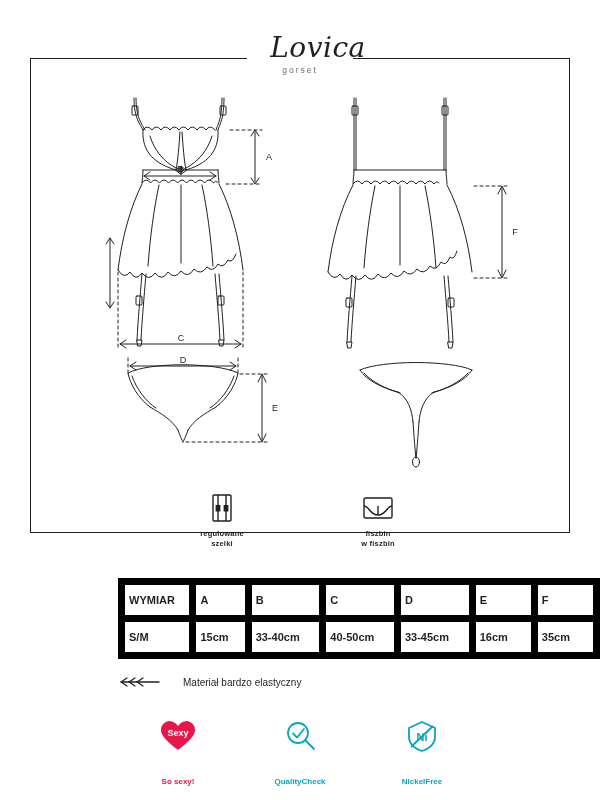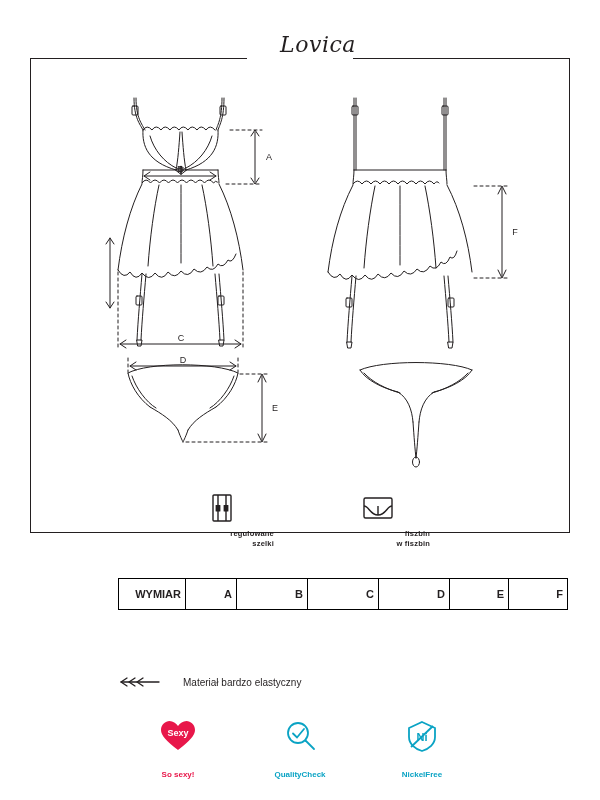--- a/index.html
+++ b/index.html
@@ -20,21 +20,21 @@
   .brand {
     position: absolute;
     top: 34px;
     left: 0;
     width: 600px;
     text-align: center;
   }
   .brand-name {
     font-family: "DejaVu Serif", serif;
     font-style: italic;
-    font-size: 22px;
+    font-size: 28px;
     letter-spacing: 0.5px;
     color: #231f20;
     line-height: 1;
     padding-left: 36px;
   }
   .brand-sub {
     font-family: "Liberation Sans", sans-serif;
     font-size: 8.5px;
     letter-spacing: 2px;
     color: #6d6e71;
@@ -76,21 +76,21 @@
     position: absolute;
     left: 0;
     top: 492px;
     width: 600px;
     display: flex;
     justify-content: center;
     gap: 52px;
   }
   .feature {
     width: 104px;
-    text-align: right;
+    text-align: center;
   }
   .feature-icon {
     height: 32px;
     display: flex;
     align-items: center;
     justify-content: center;
   }
   .feature-label {
     font-size: 7.5px;
     font-weight: bold;
@@ -102,23 +102,23 @@
 
   
   .size-table {
     position: absolute;
     left: 118px;
     top: 578px;
     border-collapse: collapse;
     font-size: 11px;
   }
   .size-table td, .size-table th {
-    border: 1px solid #000000;
+    border: 7px solid #000000;
     height: 30px;
-    text-align: right;
+    text-align: left;
     font-weight: bold;
     color: #231f20;
     padding: 0 4px;
     white-space: nowrap;
   }
   .size-table .col-label { width: 58px; }
   .size-table .col-a { width: 42px; }
   .size-table .col-b { width: 62px; }
   .size-table .col-c { width: 62px; }
   .size-table .col-d { width: 62px; }
@@ -154,32 +154,33 @@
   }
   .badge-icon {
     height: 36px;
     display: flex;
     align-items: center;
     justify-content: center;
   }
   .badge-label {
     font-size: 8px;
     font-weight: bold;
-    margin-top: 16px;
+    margin-top: 23px;
   }
   .badge-sexy .badge-label { color: #e8174a; }
   .badge-multistretch .badge-label { color: #e8174a; }
   .badge-nickelfree .badge-label { color: #0aa3c4; }
   .badge-qualitycheck .badge-label { color: #0aa3c4; }
 </style>
 </head>
 <body>
 
 <div class="brand">
   <div class="brand-name">Lovica</div>
+  <div class="brand-sub">gorset</div>
 </div>
 <div class="brand-rule-left"></div>
 <div class="brand-rule-right"></div>
 
 <div class="frame"></div>
 
 <div class="draw-area">
 <svg width="540" height="475" viewBox="0 0 540 475" xmlns="http://www.w3.org/2000/svg">
   <g fill="none" stroke="#231f20" stroke-width="1" stroke-linejoin="round" stroke-linecap="round">
 
@@ -377,20 +378,29 @@
       <th class="col-label">WYMIAR</th>
       <th class="col-a">A</th>
       <th class="col-b">B</th>
       <th class="col-c">C</th>
       <th class="col-d">D</th>
       <th class="col-e">E</th>
       <th class="col-f">F</th>
     </tr>
   </thead>
   <tbody>
+    <tr>
+      <td>S/M</td>
+      <td>15cm</td>
+      <td>33-40cm</td>
+      <td>40-50cm</td>
+      <td>33-45cm</td>
+      <td>16cm</td>
+      <td>35cm</td>
+    </tr>
   </tbody>
 </table>
 
 <div class="elastic-note">
   <span>
     <svg class="elastic-arrows" width="42" height="12" viewBox="0 0 42 12">
       <g fill="none" stroke="#231f20" stroke-width="1.3" stroke-linecap="round" stroke-linejoin="round">
         <path d="M41,6 L3,6"></path>
         <path d="M9,2 L3,6 L9,10"></path>
         <path d="M17,2 L11,6 L17,10"></path>

